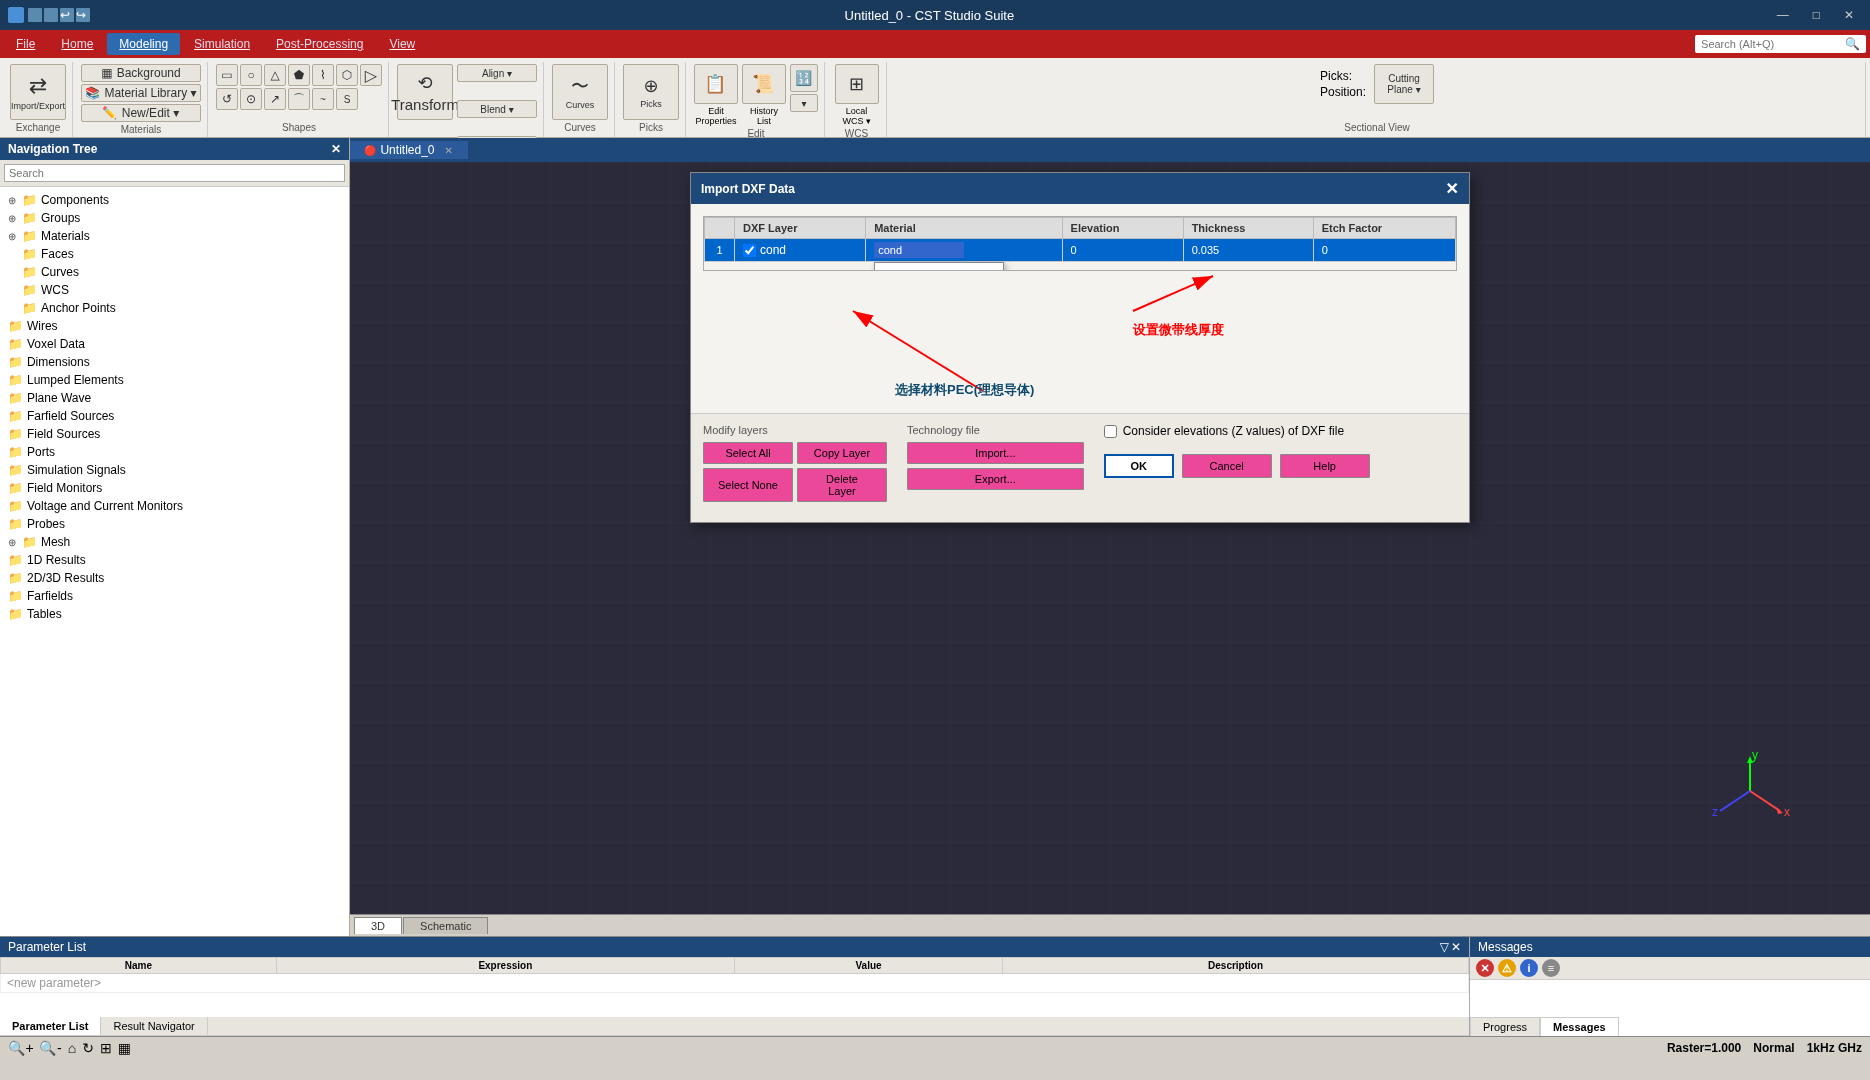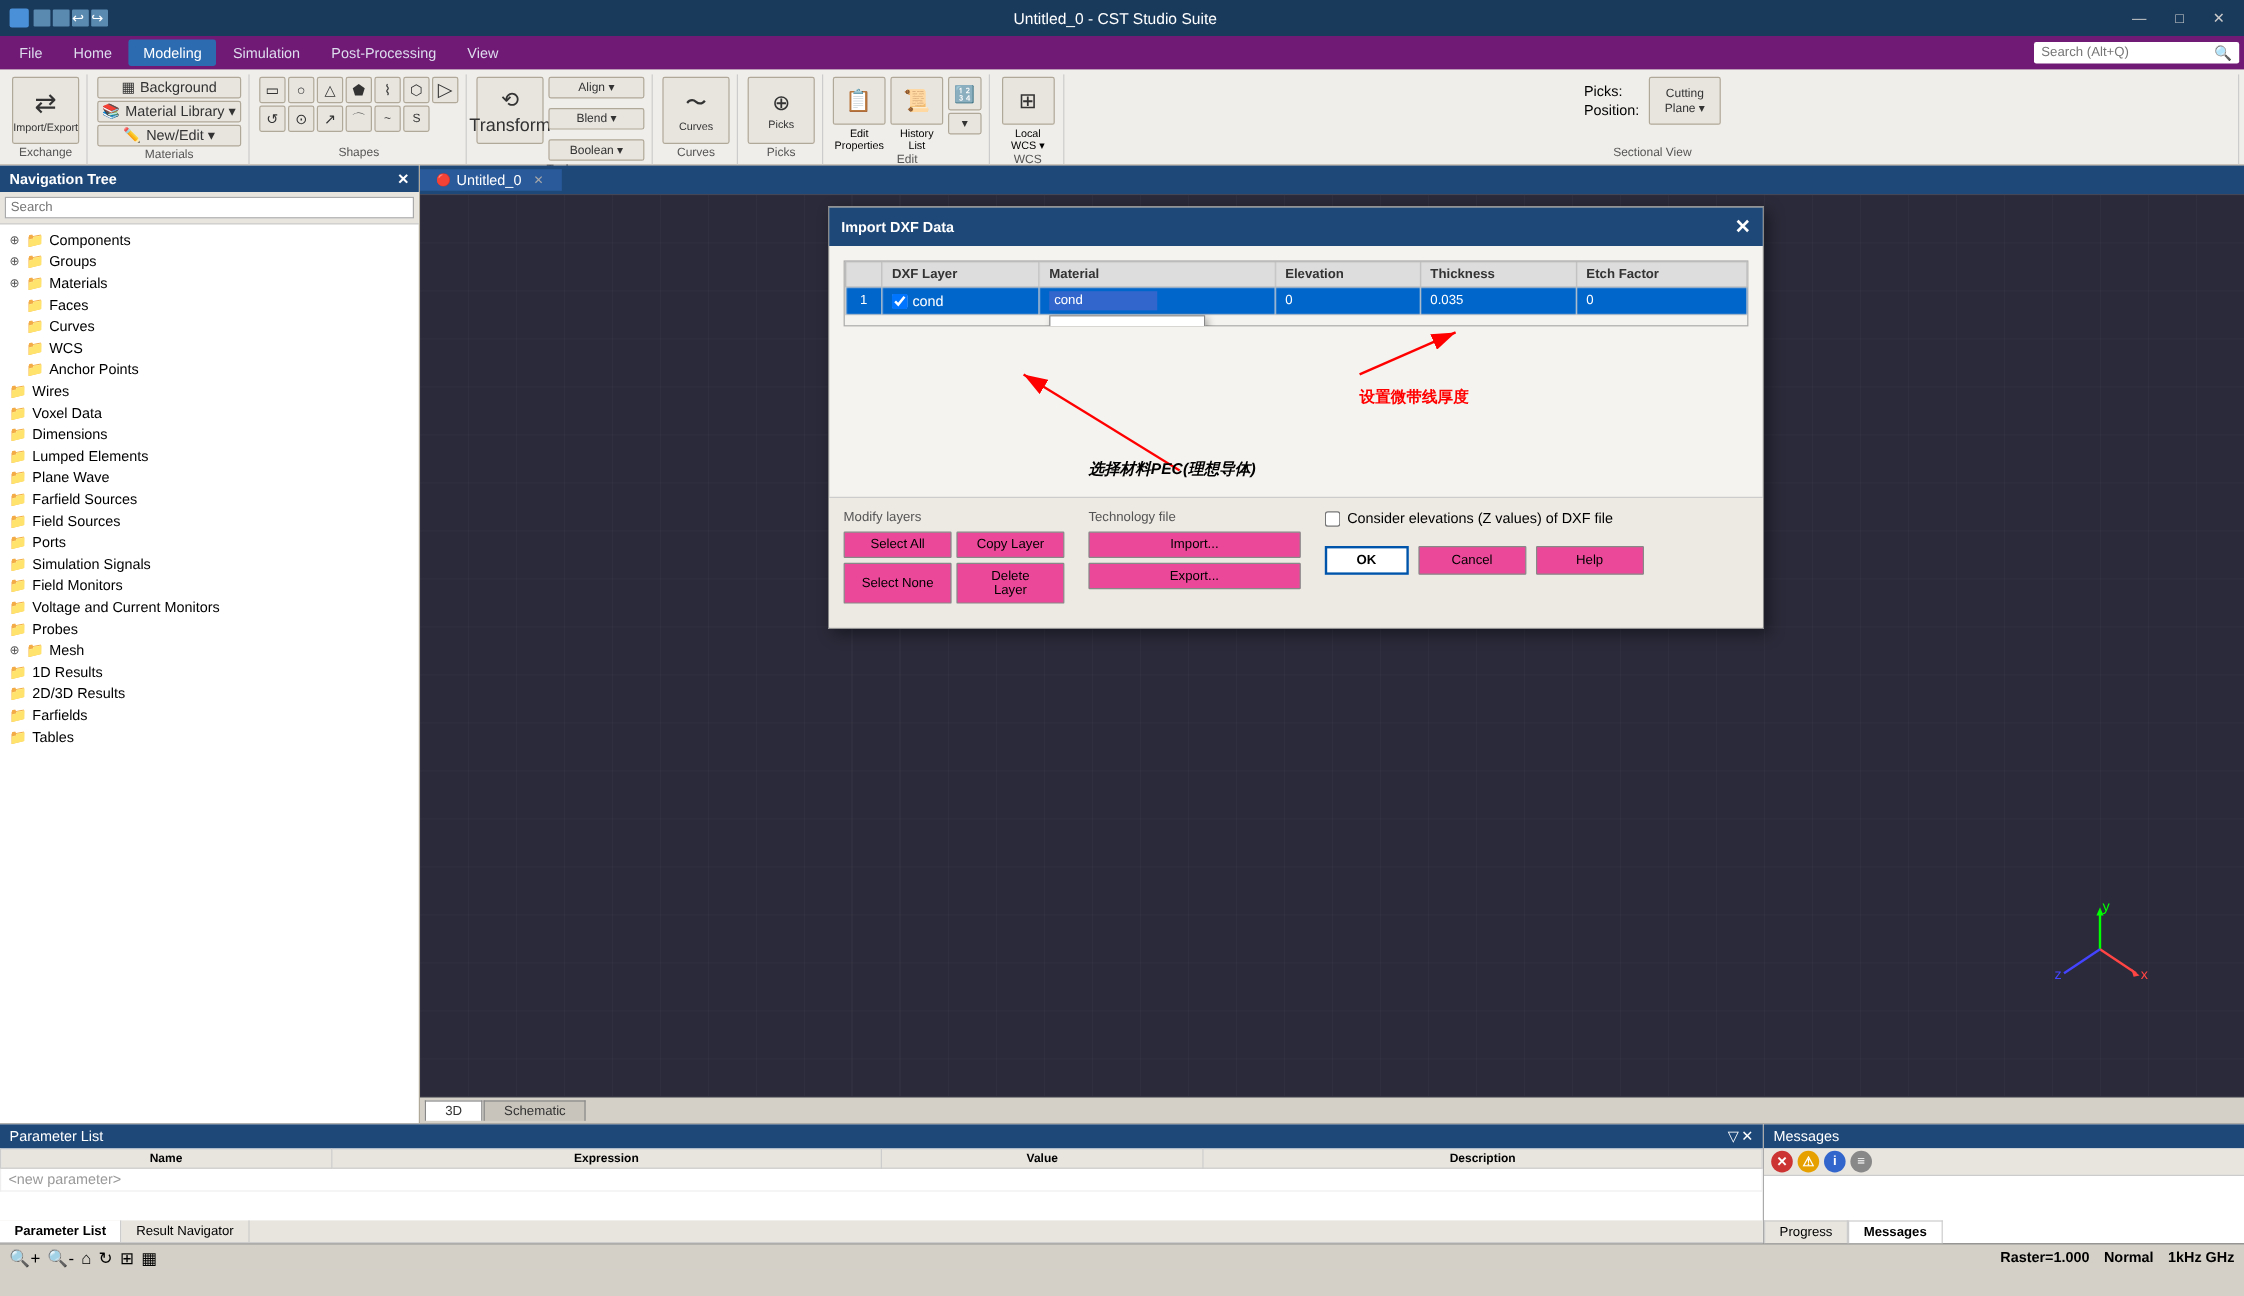--- a/index.html
+++ b/index.html
@@ -12,22 +12,22 @@
     }
     .title-bar-left { display: flex; align-items: center; gap: 4px; }
     .title-bar-center { flex: 1; text-align: center; font-size: 13px; color: #fff; }
     .title-bar-right { display: flex; gap: 8px; color: #ccc; font-size: 14px; cursor: pointer; }
     .title-icon { width: 16px; height: 16px; background: #4a90d9; border-radius: 2px; display: inline-block; }
     .title-icons-small { display: flex; gap: 2px; }
     .ti { width: 14px; height: 14px; background: #5a8ab0; display: inline-block; border-radius: 1px; }
 
     
     .menu-bar {
-      height: 28px; background: #701a75; display: flex; align-items: center;
-      padding: 0 4px; color: white; gap: 2px;
+      height: 28px; background: #b91c1c; display: flex; align-items: center;
+      padding: 0 4px; color: white; gap: 2px; text-decoration: underline;
     }
     .menu-item {
       padding: 4px 12px; cursor: pointer; border-radius: 2px; font-size: 12px; color: #dde;
     }
     .menu-item.active { background: #2d6bb0; color: white; }
     .search-box {
       margin-left: auto; display: flex; align-items: center;
       background: #fff; border-radius: 2px; padding: 2px 6px; gap: 4px;
     }
     .search-box input { border: none; outline: none; font-size: 11px; width: 140px; }
@@ -279,21 +279,21 @@
     </div>
     <span class="toolbar-group-label">Shapes</span>
   </div>
 
   <div class="toolbar-group">
     <div style="display:flex;gap:4px;align-items:flex-start;">
       <div class="tb-btn-tall">
         <span style="font-size:18px;">⟲</span>
         <span style="font-size:15px;">Transform</span>
       </div>
-      <div style="display:flex;flex-direction:column;gap:8px;">
+      <div style="display:flex;flex-direction:column;gap:18px;">
         <div class="tb-btn" style="width:80px;height:18px;font-size:10px;">Align ▾</div>
         <div class="tb-btn" style="width:80px;height:18px;font-size:10px;">Blend ▾</div>
         <div class="tb-btn" style="width:80px;height:18px;font-size:10px;">Boolean ▾</div>
       </div>
     </div>
     <span class="toolbar-group-label">Tools</span>
   </div>
 
   <div class="toolbar-group">
     <div class="tb-btn-tall">
@@ -563,21 +563,21 @@
                 <marker id="arrowhead" markerWidth="10" markerHeight="7" refX="10" refY="3.5" orient="auto">
                   <polygon points="0 0, 10 3.5, 0 7" fill="red"></polygon>
                 </marker>
                 <marker id="arrowhead2" markerWidth="10" markerHeight="7" refX="10" refY="3.5" orient="auto">
                   <polygon points="0 0, 10 3.5, 0 7" fill="red"></polygon>
                 </marker>
               </defs>
 
               <line x1="430" y1="40" x2="510" y2="5" stroke="red" stroke-width="2" marker-end="url(#arrowhead2)"></line>
             </svg>
-            <div class="annotation" style="left:204px;top:110px;color:#000000;font-size:13px;font-style:italic;">选择材料PEC(理想导体)</div>
+            <div class="annotation" style="left:192px;top:110px;color:#0c4a6e;font-size:13px;">选择材料PEC(理想导体)</div>
             <div class="annotation" style="left:430px;top:50px;color:red;font-size:13px;">设置微带线厚度</div>
           </div>
         </div>
 
         <div class="dialog-bottom">
           <div class="dialog-row">
 
             <div class="dialog-section">
               <div class="section-label">Modify layers</div>
               <div class="btn-group">

